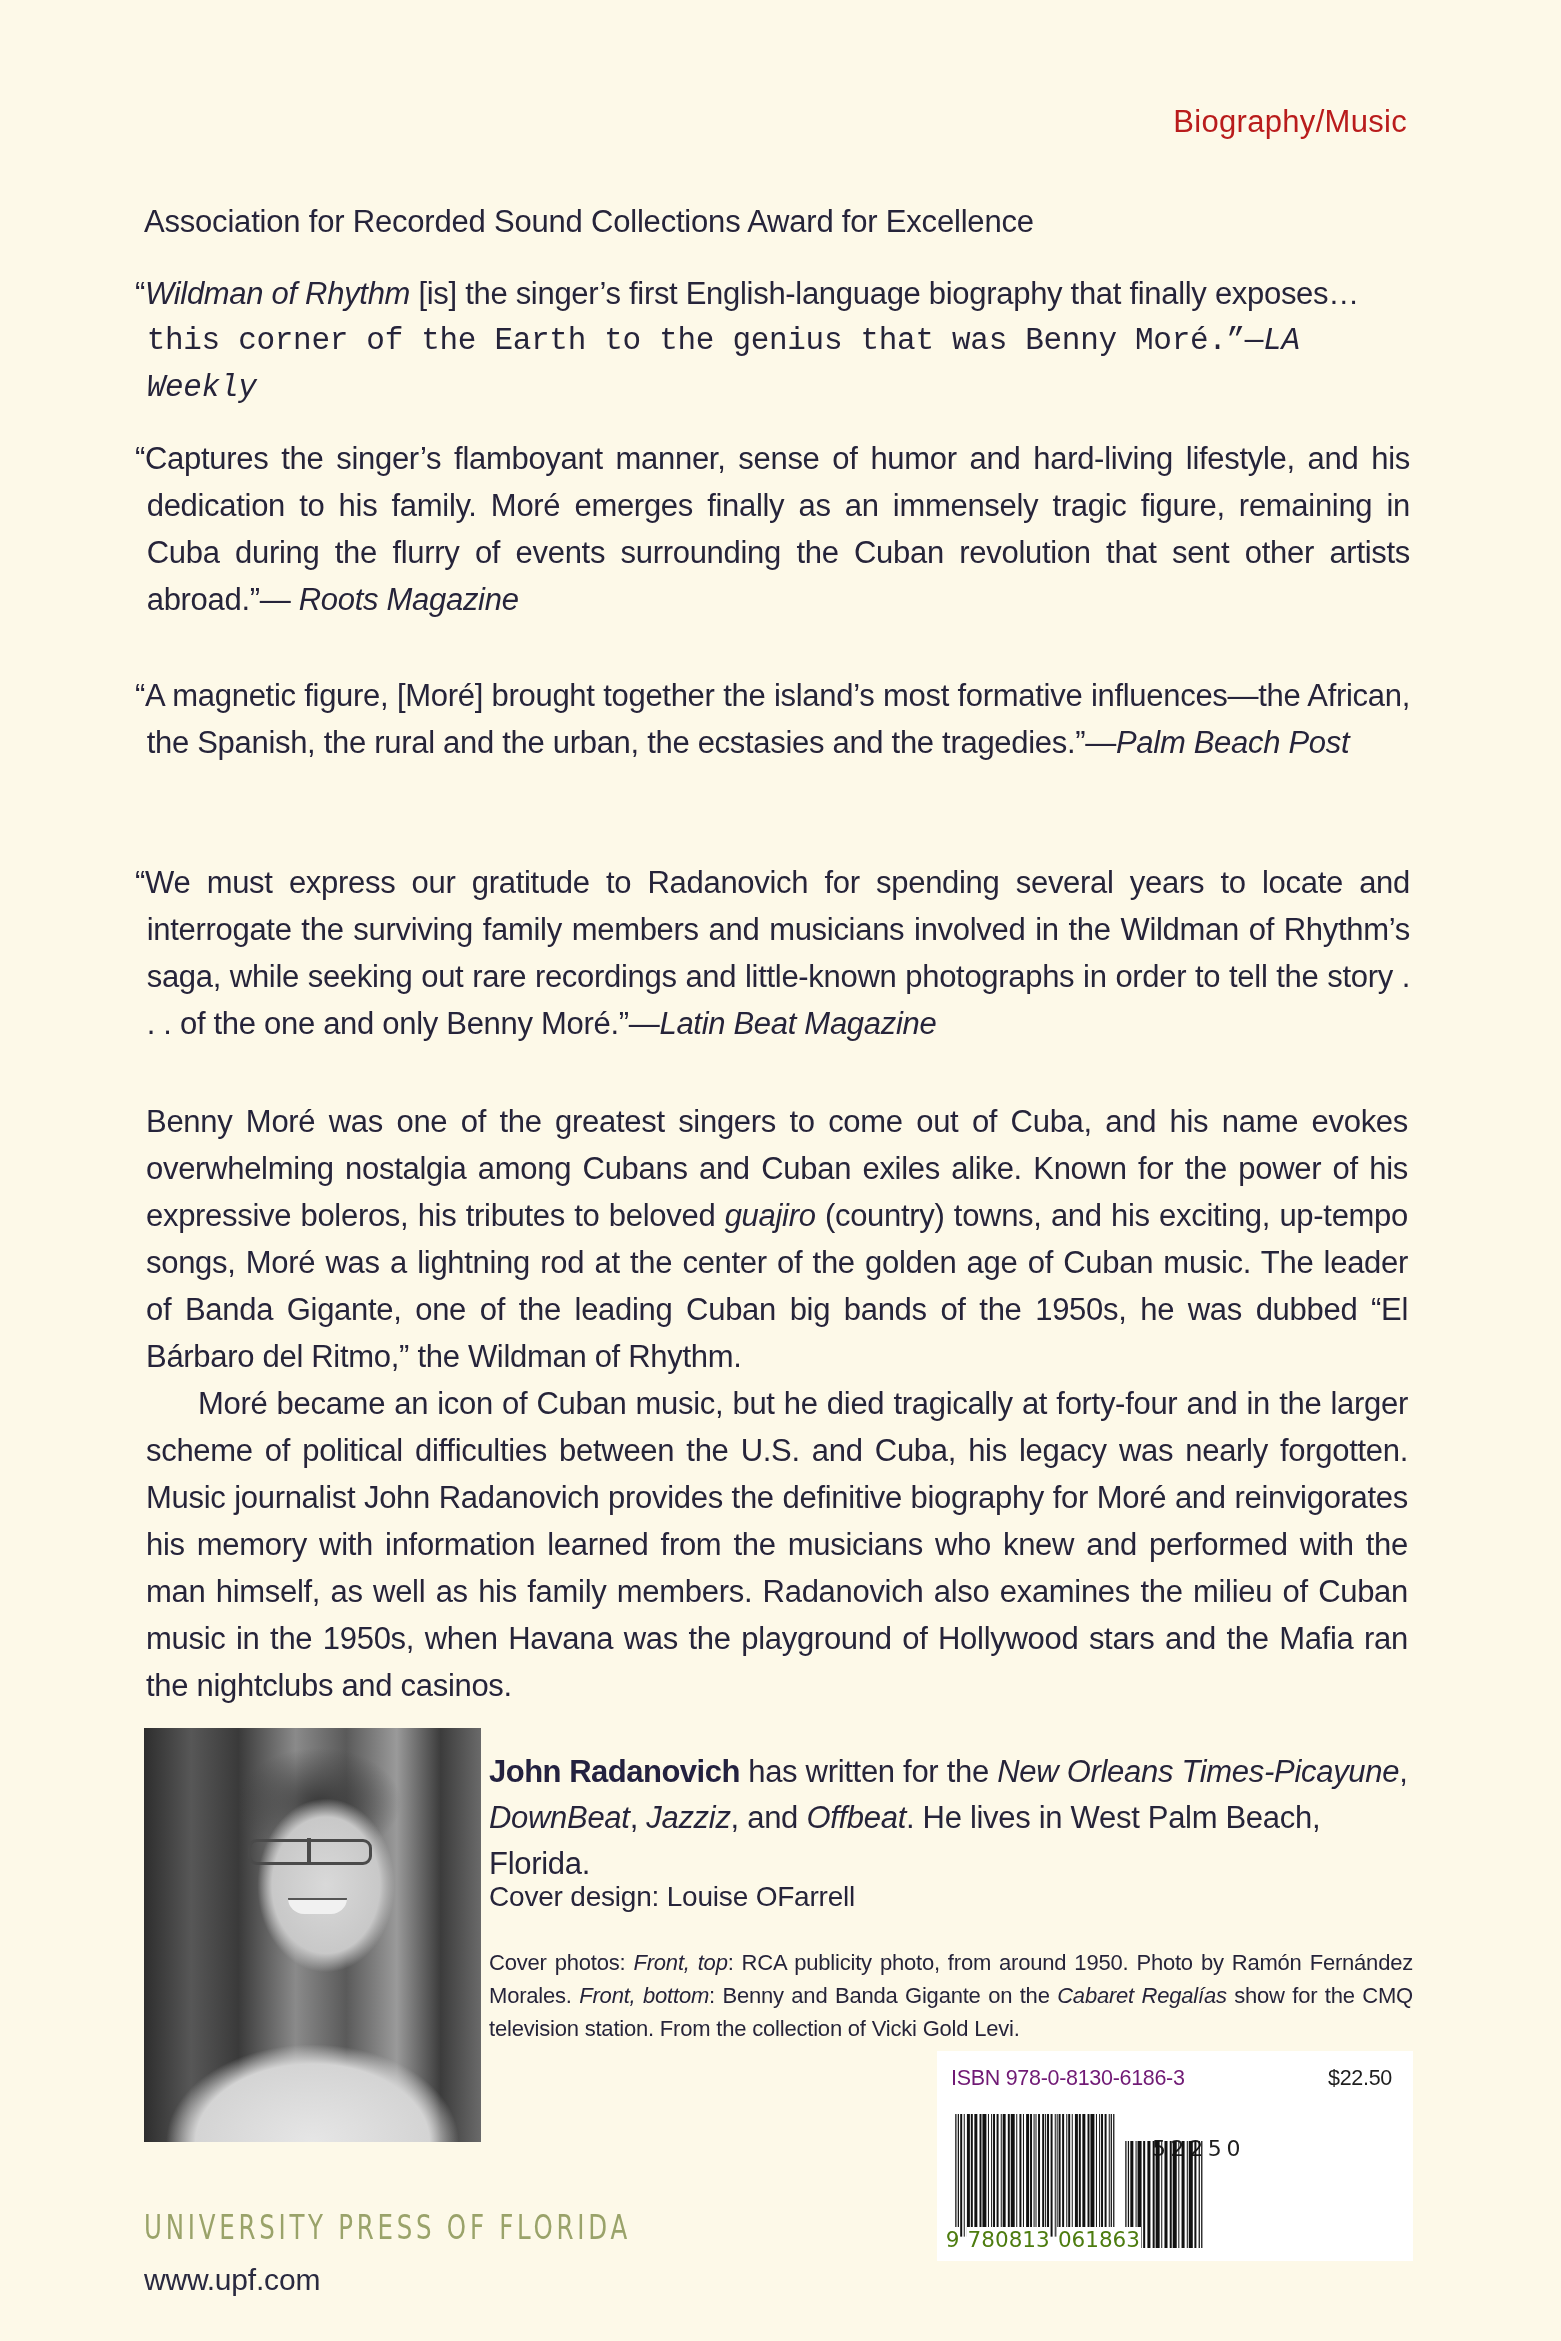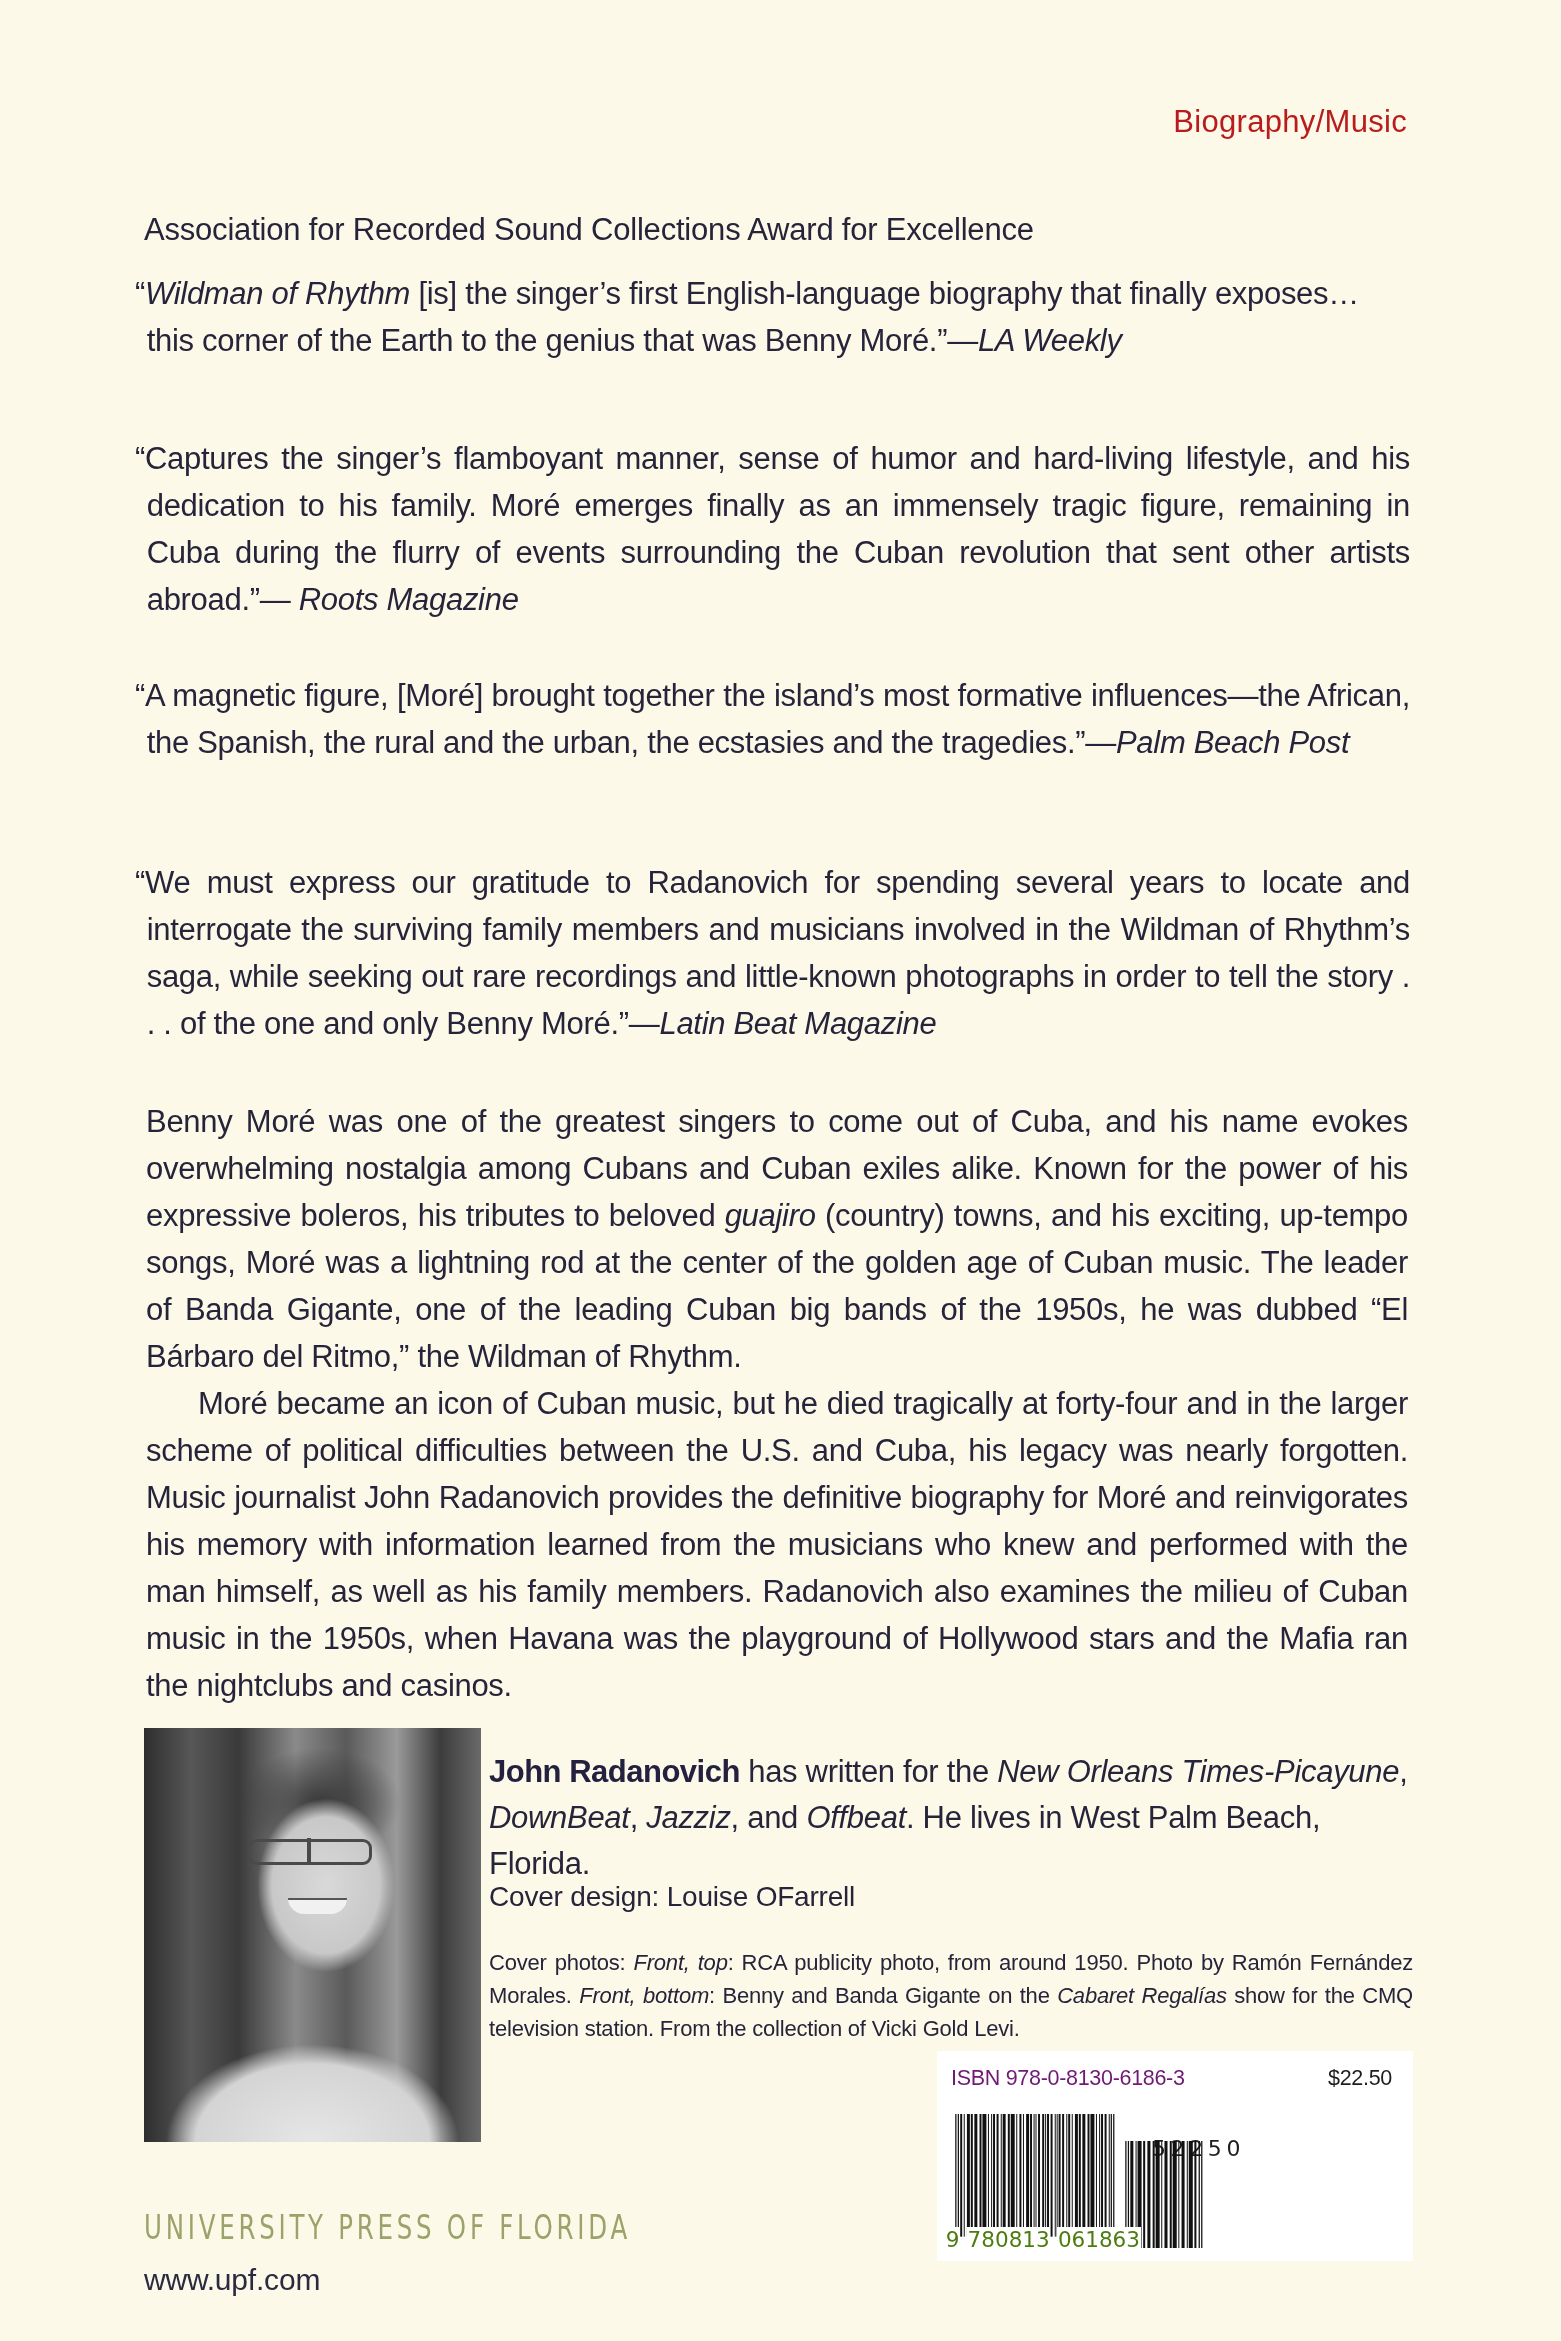--- a/index.html
+++ b/index.html
@@ -11,30 +11,30 @@
     font-family: "Liberation Sans", "DejaVu Sans", sans-serif;
     color: #26243a;
   }
   .abs { position: absolute; }
   .category {
     right: 155px; top: 104px;
     font-size: 31px; color: #b91c1c;
     letter-spacing: 0.3px;
   }
   .award {
-    left: 144px; top: 212px;
+    left: 144px; top: 204px;
     font-size: 31px;
     letter-spacing: -0.2px;
   }
   .blurb {
     left: 135px; width: 1275px;
     font-size: 31px; line-height: 47px;
     letter-spacing: -0.3px;
   }
-  .blurb .cont { padding-left: 11.7px; }
+  .blurb .cont { padding-left: 11.7px; font-family: Liberation Mono, monospace; }
   .blurb p { margin: 0; text-indent: 0; }
   .blurb .hang { padding-left: 11.7px; text-indent: -11.7px; }
   .justify { text-align: justify; text-align-last: left; }
   .q1 { top: 270px; }
   .q2 { top: 435px; }
   .q3 { top: 672px; }
   .q4 { top: 859px; }
   .desc { left: 146px; top: 1098px; width: 1262px; font-size: 31px; line-height: 47px; letter-spacing: -0.3px; }
   .desc p { margin: 0; text-align: justify; text-align-last: left; }
   .desc p.indent { text-indent: 52px; }

